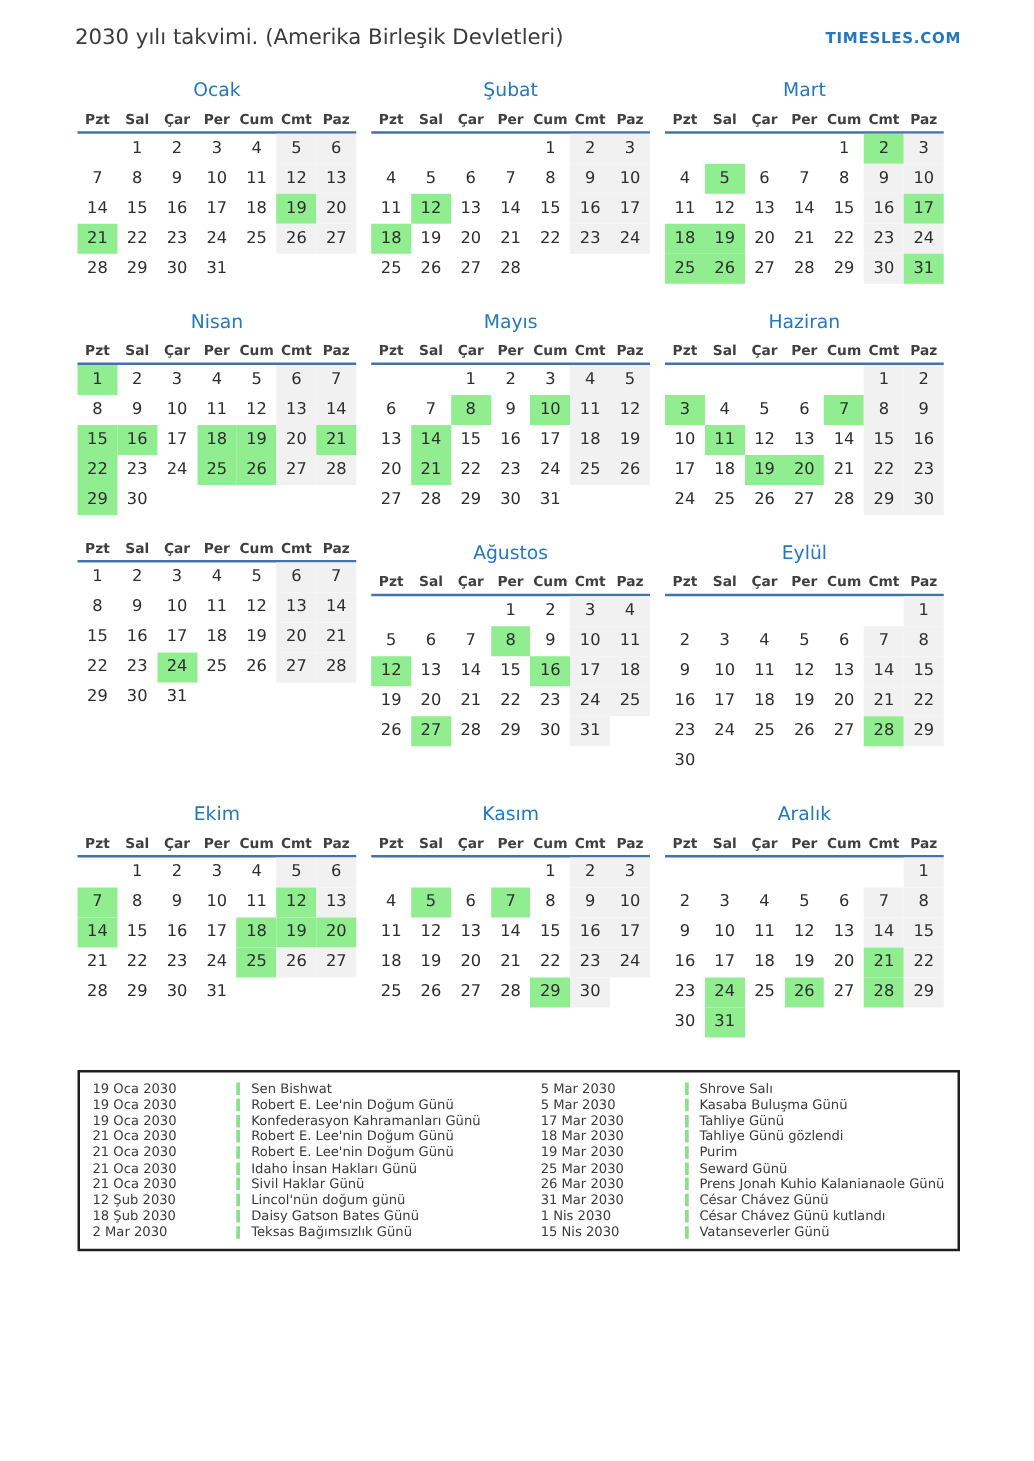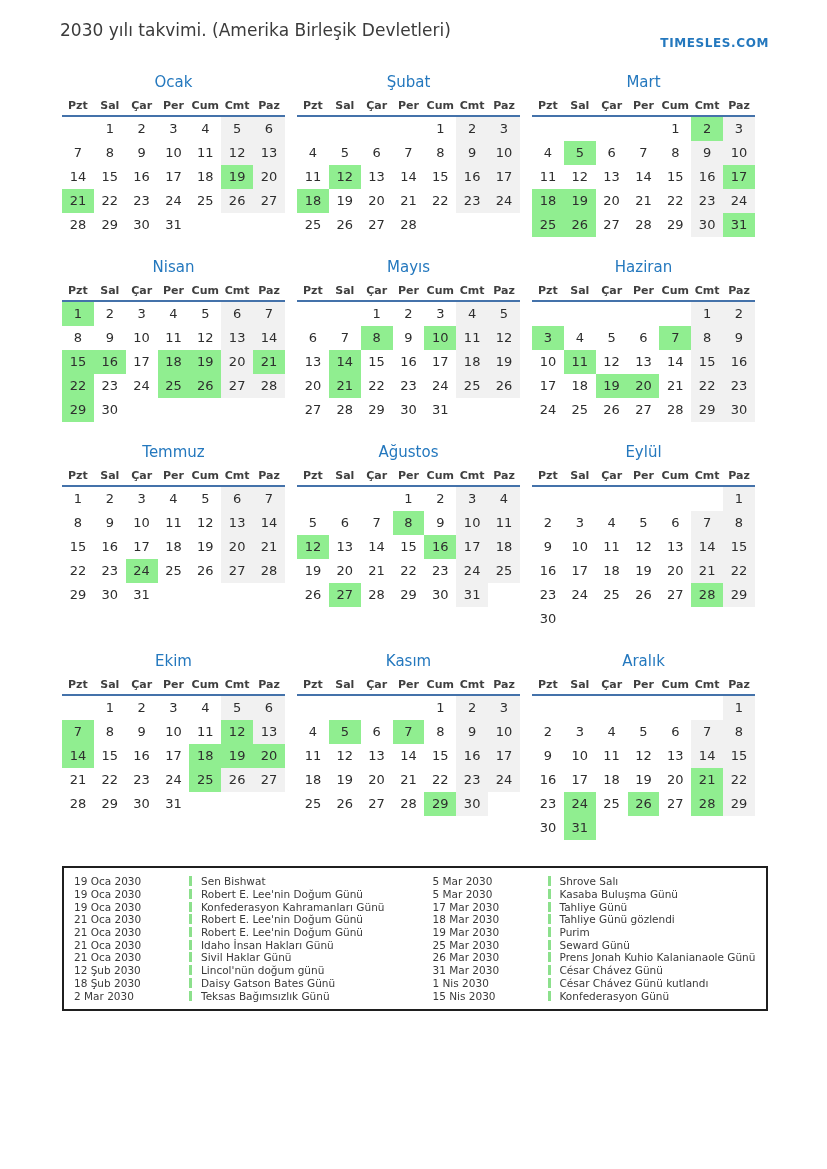--- a/index.html
+++ b/index.html
@@ -9,21 +9,21 @@
     --gray:#f1f1f1;
     --ink:#2e2e2e;
   }
   *{box-sizing:border-box;margin:0;padding:0;}
   html,body{width:827px;height:1169px;background:#fff;overflow:hidden;
     font-family:"DejaVu Sans","Liberation Sans",sans-serif;}
   .page-header{display:flex;justify-content:space-between;align-items:flex-start;
     padding:20px 58px 0 60px;}
   .page-title{font-size:17px;color:#3b3b3b;font-weight:400;}
   .site-link{font-size:12px;font-weight:700;letter-spacing:.6px;color:var(--accent);
-    text-decoration:none;margin-top:16px;}
+    text-decoration:none;margin-top:3px;}
   .months-grid{margin:22px 0 0 62px;width:693px;display:grid;
     grid-template-columns:repeat(3,223px);column-gap:12px;row-gap:20px;align-items:start;}
   .month{width:223px;}
   .month-title{text-align:center;font-size:15px;color:var(--accent);font-weight:400;
     height:20px;line-height:20px;margin-bottom:7px;cursor:pointer;}
   .mhead{display:flex;border-bottom:2px solid var(--line);padding-bottom:3px;font-weight:bold;}
   .mhead span{width:31.857px;text-align:center;font-size:11px;color:#3f3f3f;}
   .week{display:flex;}
   .cell{width:31.857px;height:24px;line-height:24px;text-align:center;
     font-size:13px;color:var(--ink);}
@@ -383,21 +383,20 @@
         <span class="cell">24</span>
         <span class="cell">25</span>
         <span class="cell">26</span>
         <span class="cell">27</span>
         <span class="cell">28</span>
         <span class="cell wknd">29</span>
         <span class="cell wknd">30</span>
       </div>
     </section>
     <section class="month">
-      <div class="month-title">Temmuz</div>
       <div class="mhead">
         <span>Pzt</span>
         <span>Sal</span>
         <span>Çar</span>
         <span>Per</span>
         <span>Cum</span>
         <span>Cmt</span>
         <span>Paz</span>
       </div>
       <div class="week">
@@ -846,16 +845,16 @@
         <span class="holiday-name">César Chávez Günü</span>
       </div>
       <div class="holiday-row">
         <span class="holiday-date">1 Nis 2030</span>
         <span class="holiday-bar"></span>
         <span class="holiday-name">César Chávez Günü kutlandı</span>
       </div>
       <div class="holiday-row">
         <span class="holiday-date">15 Nis 2030</span>
         <span class="holiday-bar"></span>
-        <span class="holiday-name">Konfederasyon Günü</span>
+        <span class="holiday-name">Vatanseverler Günü</span>
       </div>
     </div>
   </section>
 
 </body></html>

